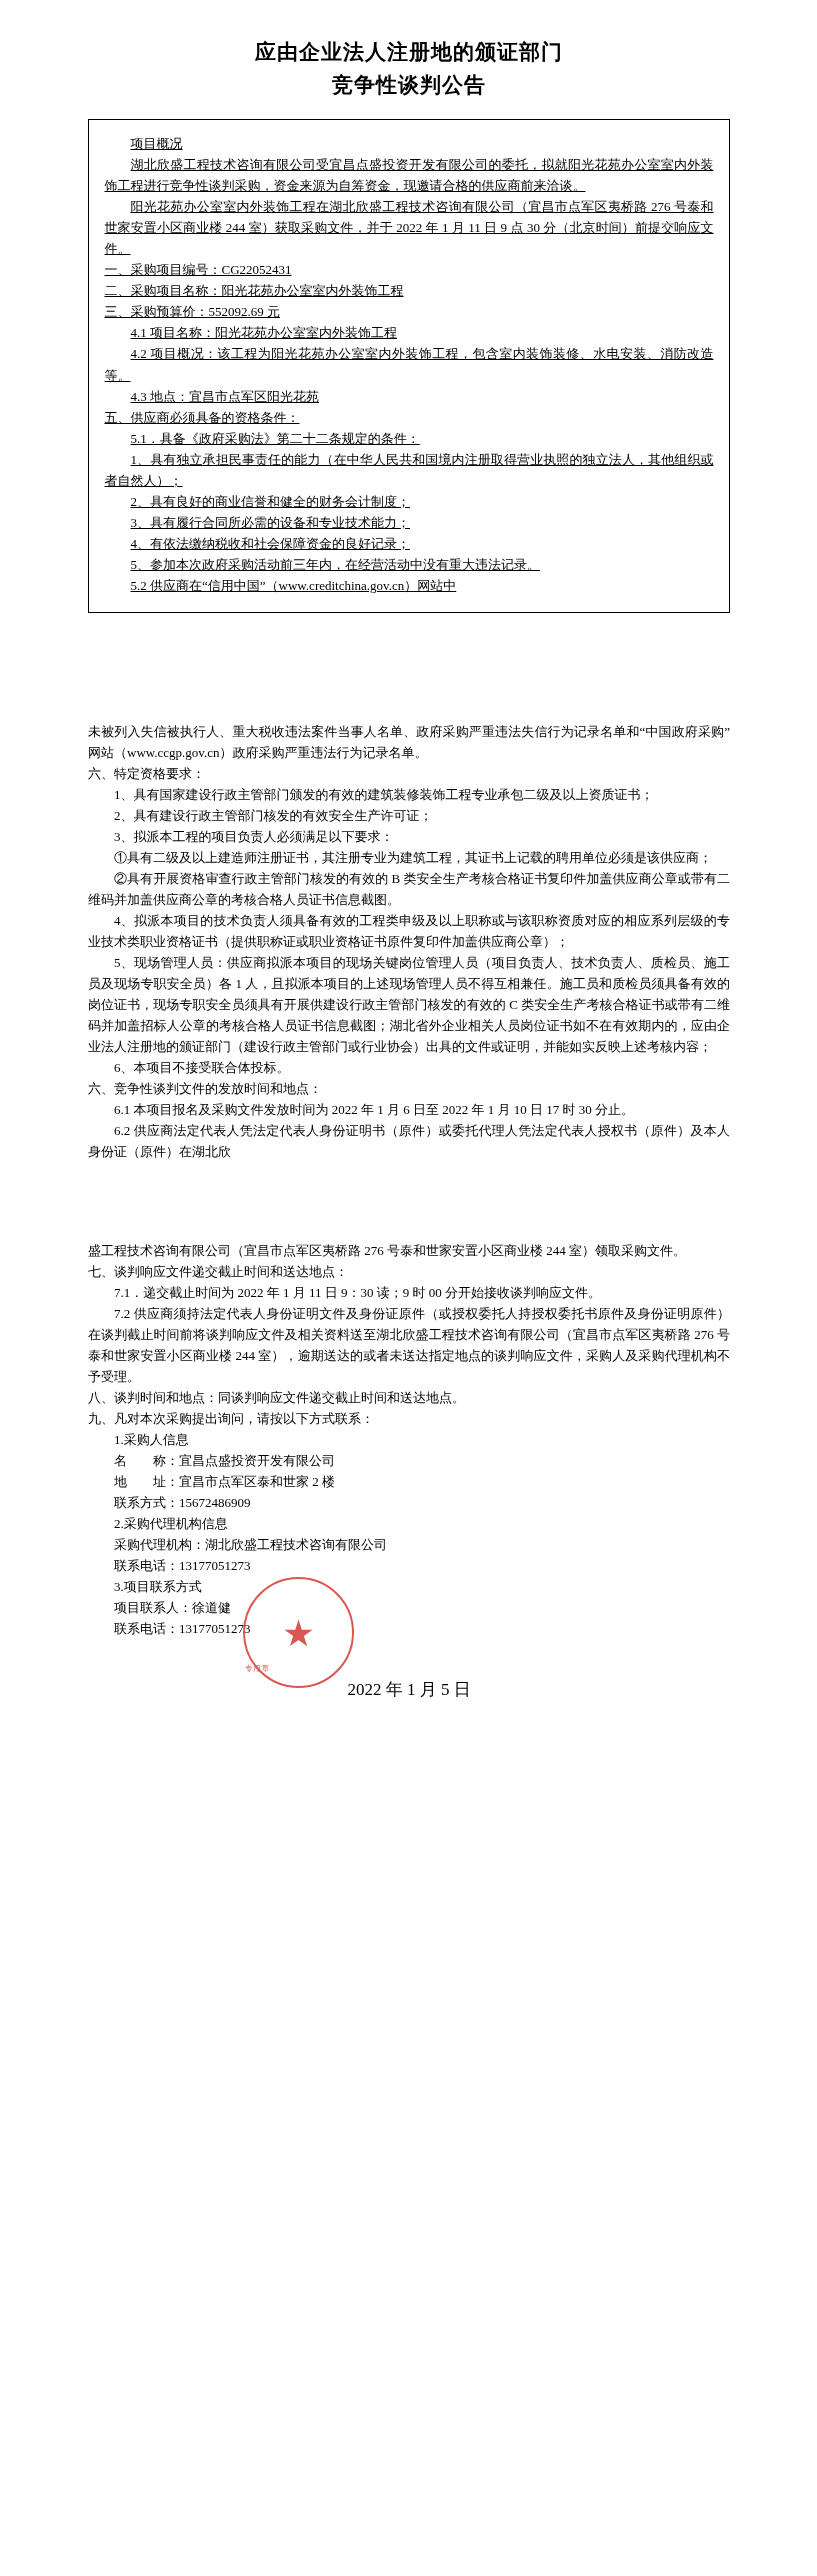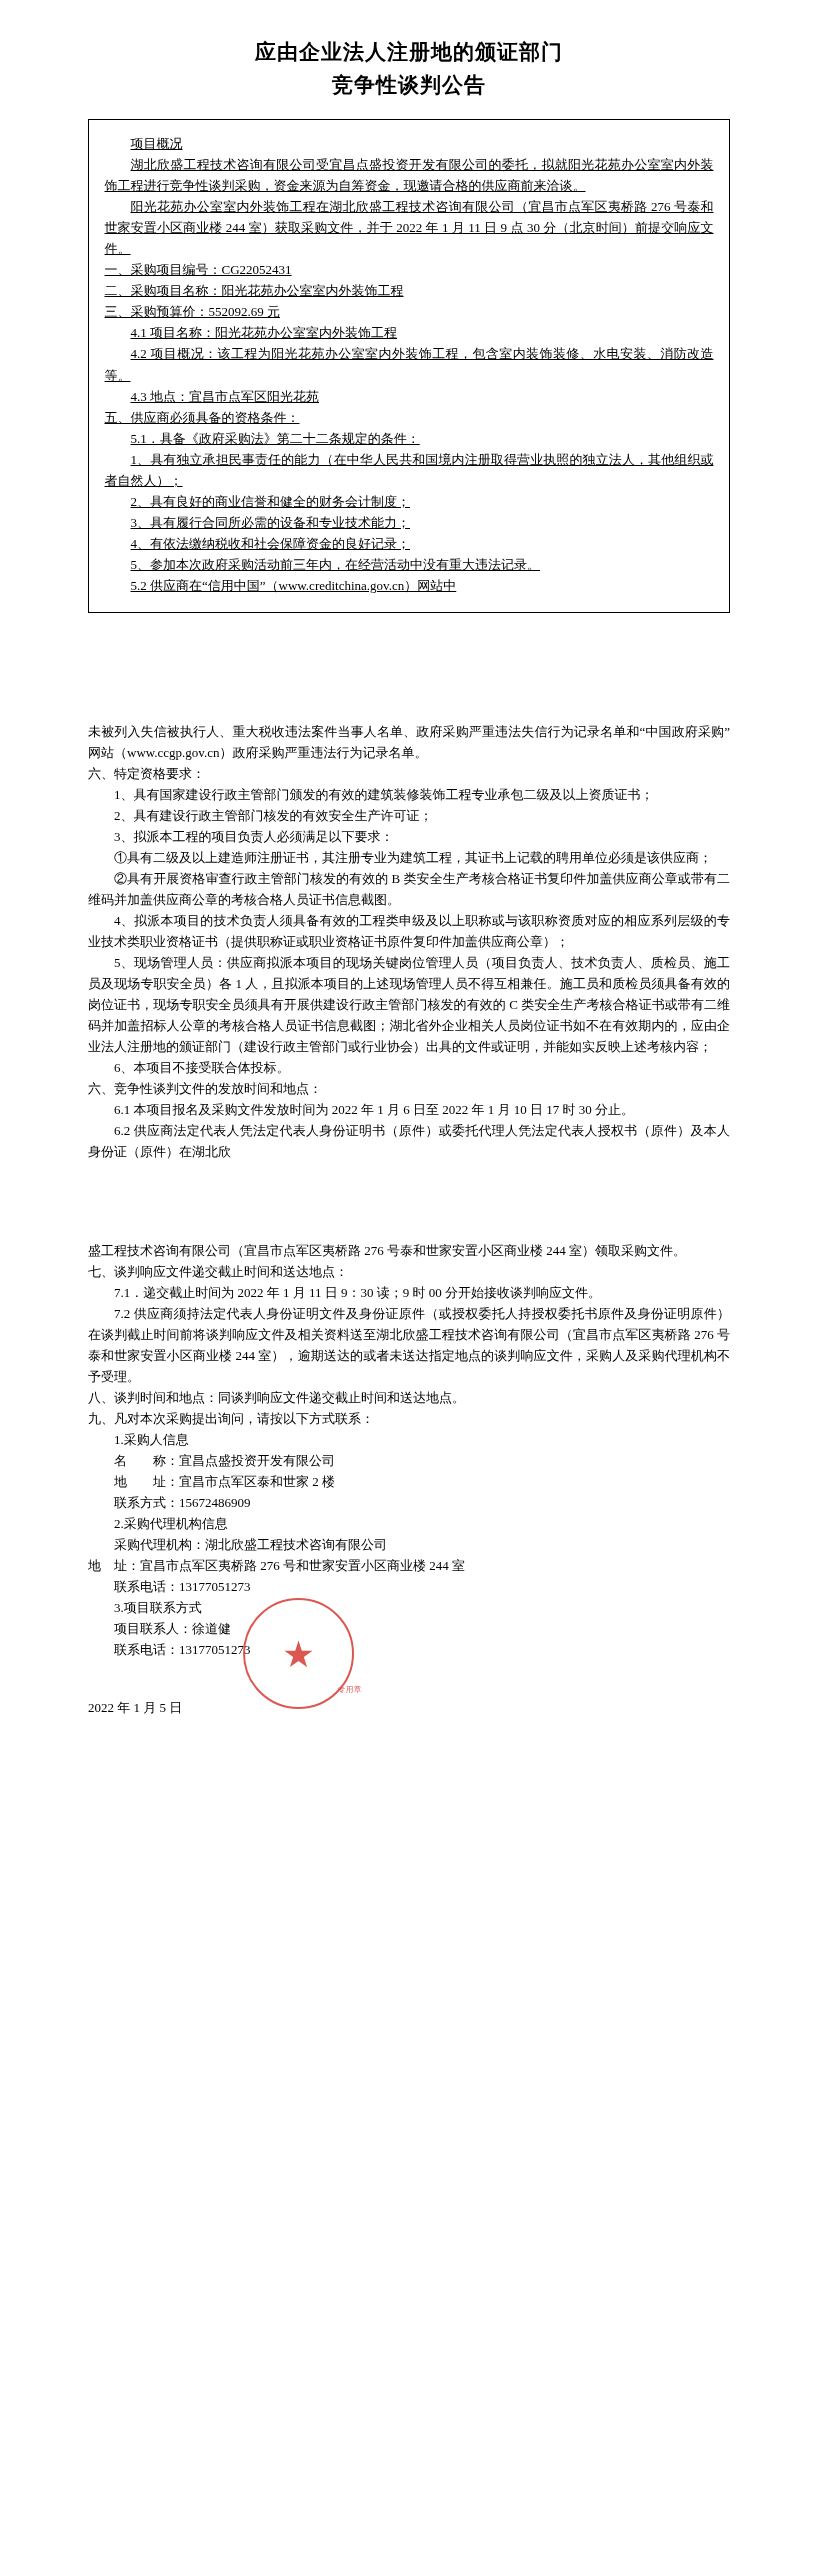--- a/index.html
+++ b/index.html
@@ -43,22 +43,22 @@
     font-size: 13px;
     line-height: 1.62;
     text-align: justify;
     text-justify: inter-ideograph;
   }
   .indent2 { text-indent: 2em; }
   .spacer-xl { height: 108px; }
   .spacer-lg { height: 77px; }
   .spacer-md { height: 31px; }
   .right {
-    text-align: left;
-    font-size: 13px;
+    text-align: center;
+    font-size: 17px;
     line-height: 1.62;
     margin-top: 5.2px;
   }
   .seal-wrap {
     position: relative;
     height: 0;
   }
   .seal {
     position: absolute;
     left: 155px;
@@ -75,23 +75,23 @@
     left: 50%;
     top: 50%;
     transform: translate(-50%, -50%);
     color: #d4332b;
     font-size: 32px;
     line-height: 1;
   }
   .seal .seal-bottom {
     position: absolute;
     bottom: 12.4px;
-    left: 10px;
+    left: 0;
     width: 100%;
-    text-align: right;
+    text-align: left;
     color: #d4332b;
     font-size: 7.7px;
     letter-spacing: 0.5px;
   }
   .contact-line { font-size: 13px; line-height: 1.62; }
 </style>
 </head>
 <body>
 
 <div class="page">
@@ -152,21 +152,20 @@
 
   <p>八、谈判时间和地点：同谈判响应文件递交截止时间和送达地点。</p>
 
   <p>九、凡对本次采购提出询问，请按以下方式联系：</p>
   <p class="indent2 contact-line">1.采购人信息</p>
   <p class="indent2 contact-line">名　　称：宜昌点盛投资开发有限公司</p>
   <p class="indent2 contact-line">地　　址：宜昌市点军区泰和世家 2 楼</p>
   <p class="indent2 contact-line">联系方式：15672486909</p>
   <p class="indent2 contact-line">2.采购代理机构信息</p>
   <p class="indent2 contact-line">采购代理机构：湖北欣盛工程技术咨询有限公司</p>
-  <p class="contact-line">地　址：宜昌市点军区夷桥路 276 号和世家安置小区商业楼 244 室</p>
   <p class="indent2 contact-line">联系电话：13177051273</p>
   <p class="indent2 contact-line">3.项目联系方式</p>
   <p class="indent2 contact-line">项目联系人：徐道健</p>
   <p class="indent2 contact-line">联系电话：13177051273</p>
 
   <div class="seal-wrap">
     <div class="seal">
 
       <div class="star">★</div>
       <div class="seal-bottom">专用章</div>

